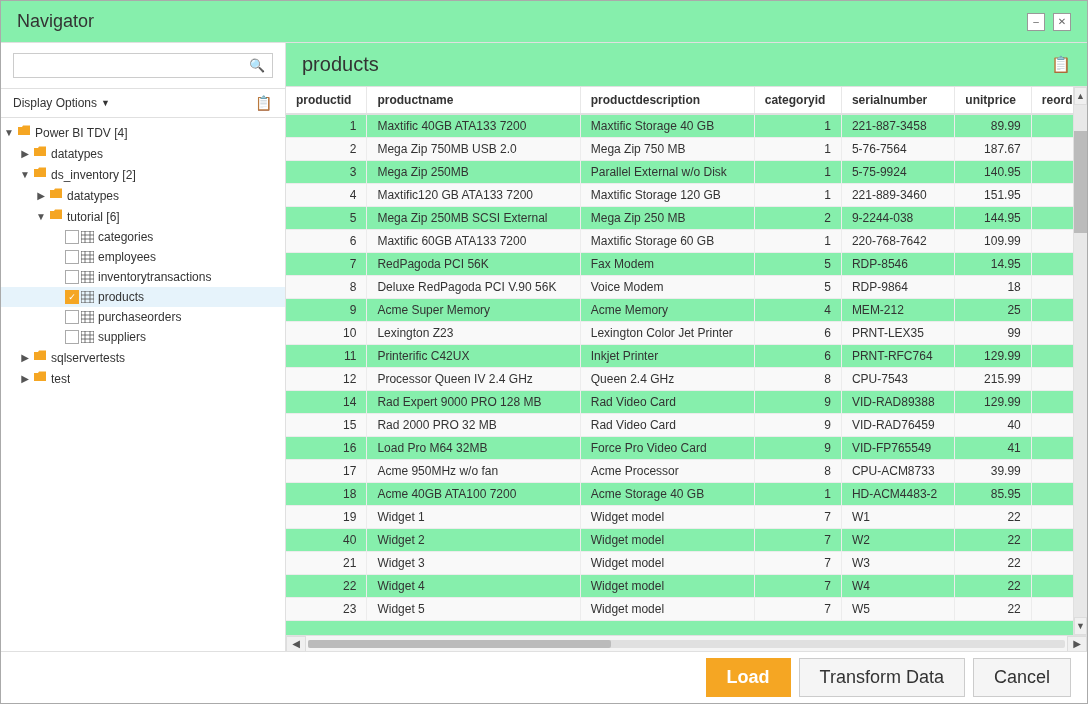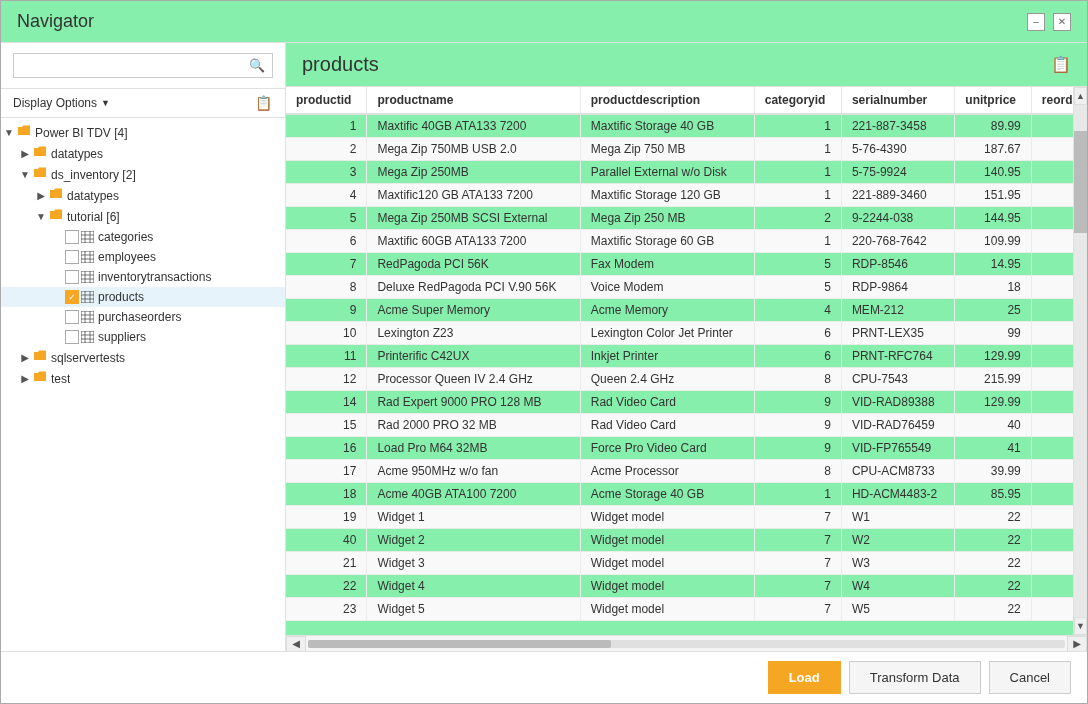--- a/index.html
+++ b/index.html
@@ -36,21 +36,21 @@
     table { border-collapse: collapse; width: max-content; min-width: 100%; }
     thead th { background: #fff; border-bottom: 2px solid #e0e0e0; border-right: 1px solid #e8e8e8; padding: 6px 10px; font-weight: 600; font-size: 12px; color: #333; text-align: left; position: sticky; top: 0; z-index: 2; white-space: nowrap; }
     tbody tr:nth-child(even) { background: #f9f9f9; }
     tbody td { border-bottom: 1px solid #ececec; border-right: 1px solid #ececec; padding: 4px 10px; font-size: 12px; color: #333; white-space: nowrap; }
     tbody td.num { text-align: right; }
     .scrollbar-h { height: 16px; border-top: 1px solid #e0e0e0; display: flex; align-items: center; background: #f5f5f5; }
     .scroll-left, .scroll-right { width: 20px; height: 16px; display: flex; align-items: center; justify-content: center; cursor: pointer; font-size: 10px; color: #555; background: #f0f0f0; border: 1px solid #ddd; flex-shrink: 0; }
     .scroll-track { flex: 1; height: 8px; background: #e0e0e0; margin: 0 2px; border-radius: 2px; position: relative; }
     .scroll-thumb { width: 40%; height: 100%; background: #bbb; border-radius: 2px; }
     .footer { height: 52px; border-top: 1px solid #e0e0e0; display: flex; align-items: center; justify-content: flex-end; padding: 0 16px; gap: 8px; background: #fff; }
-    .btn { padding: 8px 20px; font-size: 13px; cursor: pointer; border: 1px solid #ccc; background: #f5f5f5; color: #333; }
+    .btn { padding: 8px 20px; font-size: 18px; cursor: pointer; border: 1px solid #ccc; background: #f5f5f5; color: #333; }
     .btn.primary { background: #f5a623; border-color: #f5a623; color: #fff; font-weight: 600; }
     .vert-scrollbar { position: absolute; right: 0; top: 0; bottom: 0; width: 14px; display: flex; flex-direction: column; background: #f5f5f5; border-left: 1px solid #e0e0e0; z-index: 3; }
     .vs-up, .vs-down { height: 18px; display: flex; align-items: center; justify-content: center; cursor: pointer; font-size: 9px; color: #555; background: #f0f0f0; border: 1px solid #ddd; flex-shrink: 0; }
     .vs-track { flex: 1; background: #e8e8e8; position: relative; }
     .vs-thumb { width: 100%; height: 20%; background: #bbb; position: absolute; top: 5%; }
   </style>
 </head>
 <body>
 
 <div class="dialog">
@@ -255,21 +255,21 @@
                 <td class="num">1</td>
                 <td>221-887-3458</td>
                 <td class="num">89.99</td>
                 <td></td>
               </tr>
               <tr>
                 <td class="num">2</td>
                 <td>Mega Zip 750MB USB 2.0</td>
                 <td>Mega Zip 750 MB</td>
                 <td class="num">1</td>
-                <td>5-76-4390</td>
+                <td>5-76-7564</td>
                 <td class="num">187.67</td>
                 <td></td>
               </tr>
               <tr>
                 <td class="num">3</td>
                 <td>Mega Zip 250MB</td>
                 <td>Parallel External w/o Disk</td>
                 <td class="num">1</td>
                 <td>5-75-9924</td>
                 <td class="num">140.95</td>

